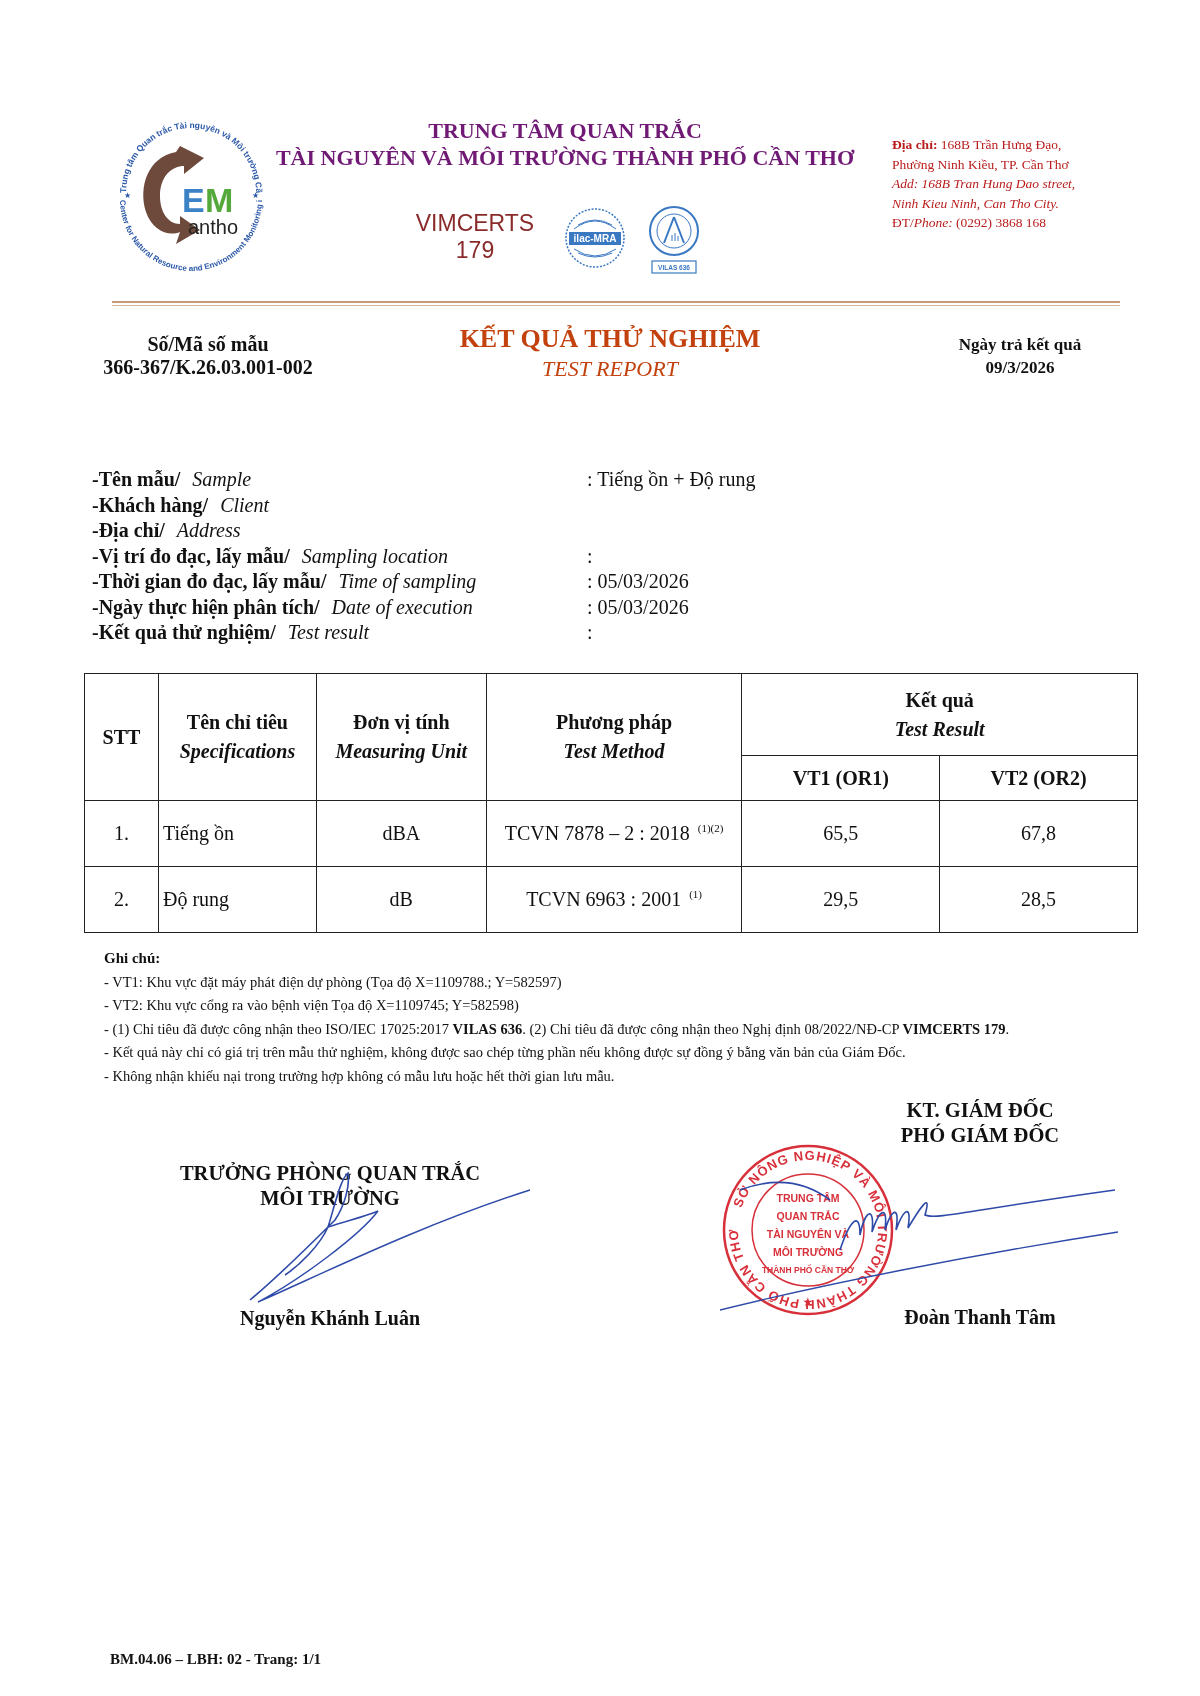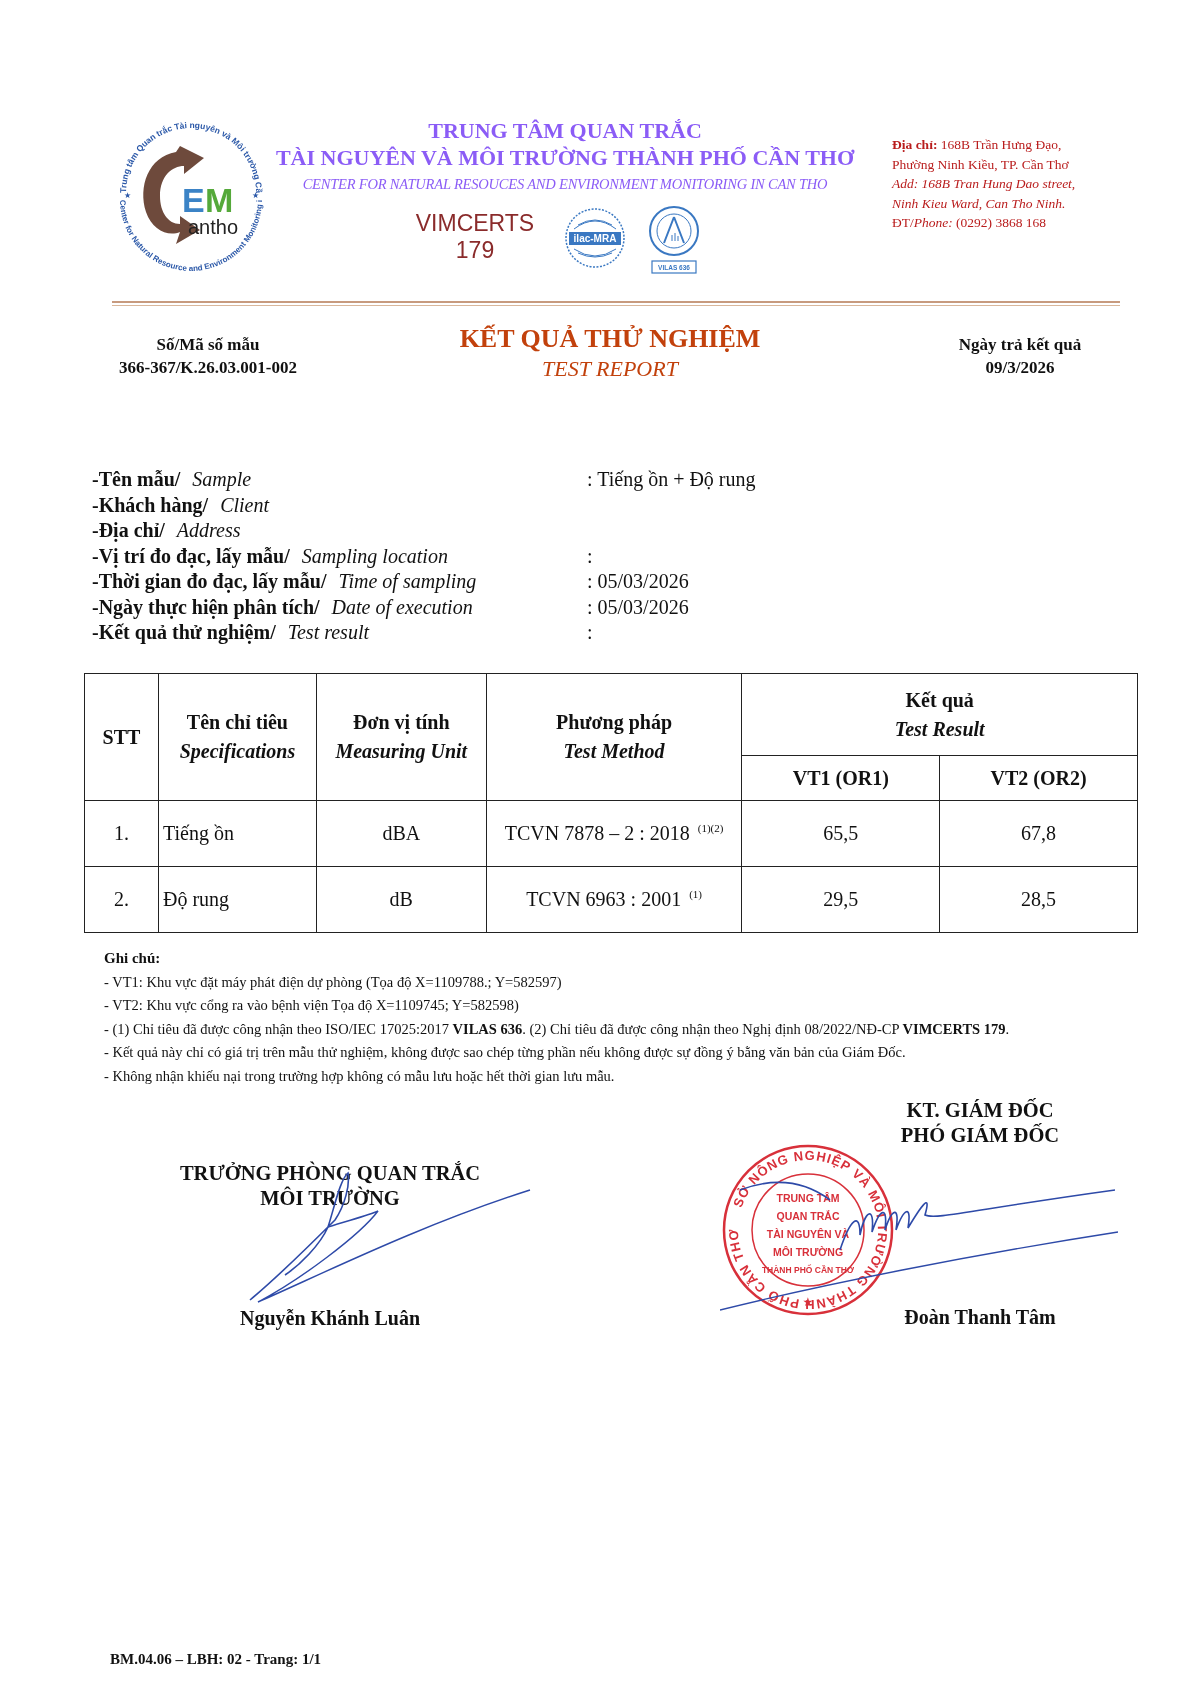--- a/index.html
+++ b/index.html
@@ -2,35 +2,35 @@
 <html><head>
   <meta charset="utf-8">
   <style>
     * { box-sizing: border-box; margin: 0; padding: 0; }
     html, body { width: 1200px; height: 1696px; background: #ffffff; }
     body { position: relative; font-family: "Liberation Serif", "DejaVu Serif", serif; color: #111; overflow: hidden; }
     .abs { position: absolute; }
 
     
     .logo { left: 108px; top: 112px; width: 166px; height: 162px; }
-    .org-title { left: 270px; top: 118px; width: 590px; text-align: center; color: #8b5cf6; }
+    .org-title { left: 270px; top: 118px; width: 590px; text-align: center; color: #701a75; }
     .org-line1 { font-size: 22px; font-weight: bold; line-height: 26px; }
     .org-line2 { font-size: 22px; font-weight: bold; line-height: 28px; }
     .org-line3 { font-size: 14.5px; font-style: italic; line-height: 24px; letter-spacing: -0.2px; }
     .vimcerts { left: 400px; top: 210px; width: 150px; text-align: center; color: #8a2b2b; font-family: "Liberation Sans", "DejaVu Sans", sans-serif; font-size: 23px; line-height: 27px; }
     .ilac { left: 564px; top: 207px; width: 62px; height: 62px; }
     .bureau { left: 648px; top: 205px; width: 52px; height: 74px; }
     .address { left: 892px; top: 135px; width: 240px; color: #b91c1c; font-size: 13.5px; line-height: 19.5px; }
     .address b { font-weight: bold; }
     .address i { font-style: italic; }
 
     .rule { left: 112px; width: 1008px; height: 2px; background: #c79a7e; }
 
     
-    .sample-no { left: 88px; top: 333px; width: 240px; text-align: center; font-size: 17px; font-weight: bold; line-height: 23px; }
+    .sample-no { left: 88px; top: 333px; width: 240px; text-align: center; font-size: 20px; font-weight: bold; line-height: 23px; }
     .report-title { left: 420px; top: 323px; width: 380px; text-align: center; color: #c2410c; }
     .report-title .vn { font-size: 26px; font-weight: bold; line-height: 32px; }
     .report-title .en { font-size: 22px; font-style: italic; line-height: 28px; }
     .return-date { left: 920px; top: 333px; width: 200px; text-align: center; font-size: 17px; font-weight: bold; line-height: 23px; }
 
     
     .info { left: 92px; top: 467px; width: 1010px; }
     .info-row { display: flex; height: 25.5px; font-size: 20px; line-height: 25.5px; }
     .info-label { width: 495px; }
     .info-label b { font-weight: bold; }
@@ -83,21 +83,20 @@
     <text x="97" y="100" font-family="Liberation Sans, sans-serif" font-size="34" font-weight="bold" fill="#55a93a">M</text>
     <text x="80" y="122" font-family="Liberation Sans, sans-serif" font-size="20" fill="#222">antho</text>
     <text x="16" y="86" font-size="8" fill="#2b58a8">★</text>
     <text x="144" y="86" font-size="8" fill="#2b58a8">★</text>
   </svg>
 </div>
 
 <div class="abs org-title">
   <div class="org-line1">TRUNG TÂM QUAN TRẮC</div>
   <div class="org-line2">TÀI NGUYÊN VÀ MÔI TRƯỜNG THÀNH PHỐ CẦN THƠ</div>
-  <div class="org-line3">CENTER FOR  NATURAL RESOUCES AND ENVIRONMENT MONITORING IN CAN THO</div>
 </div>
 
 <div class="abs vimcerts">
   <div>VIMCERTS</div>
   <div>179</div>
 </div>
 
 <div class="abs ilac">
   <svg width="62" height="62" viewBox="0 0 62 62">
     <circle cx="31" cy="31" r="29" fill="none" stroke="#3a78c2" stroke-width="1.5" stroke-dasharray="2 1.5"></circle>
@@ -118,21 +117,21 @@
     <path d="M 24 30 L 24 36 M 27 28 L 27 36 M 30 31 L 30 36" stroke="#3a78c2" stroke-width="1"></path>
     <rect x="4" y="56" width="44" height="12" fill="none" stroke="#3a78c2" stroke-width="1.2"></rect>
     <text x="26" y="65" text-anchor="middle" font-family="Liberation Sans, sans-serif" font-size="6.5" font-weight="bold" fill="#3a78c2">VILAS 636</text>
   </svg>
 </div>
 
 <div class="abs address">
   <div><b>Địa chỉ:</b> <span>168B Trần Hưng Đạo,</span></div>
   <div>Phường Ninh Kiều, TP. Cần Thơ</div>
   <div><i>Add: 168B Tran Hung Dao street,</i></div>
-  <div><i>Ninh Kieu Ward, Can Tho Ninh.</i></div>
+  <div><i>Ninh Kieu Ninh, Can Tho City.</i></div>
   <div><span>ĐT/</span><i>Phone:</i> <span>(0292) 3868 168</span></div>
 </div>
 
 <div class="abs rule" style="top:301px;"></div>
 <div class="abs rule" style="top:305px; height:1px; background:#d9b79c;"></div>
 
 <div class="abs sample-no">
   <div>Số/Mã số mẫu</div>
   <div>366-367/K.26.03.001-002</div>
 </div>

